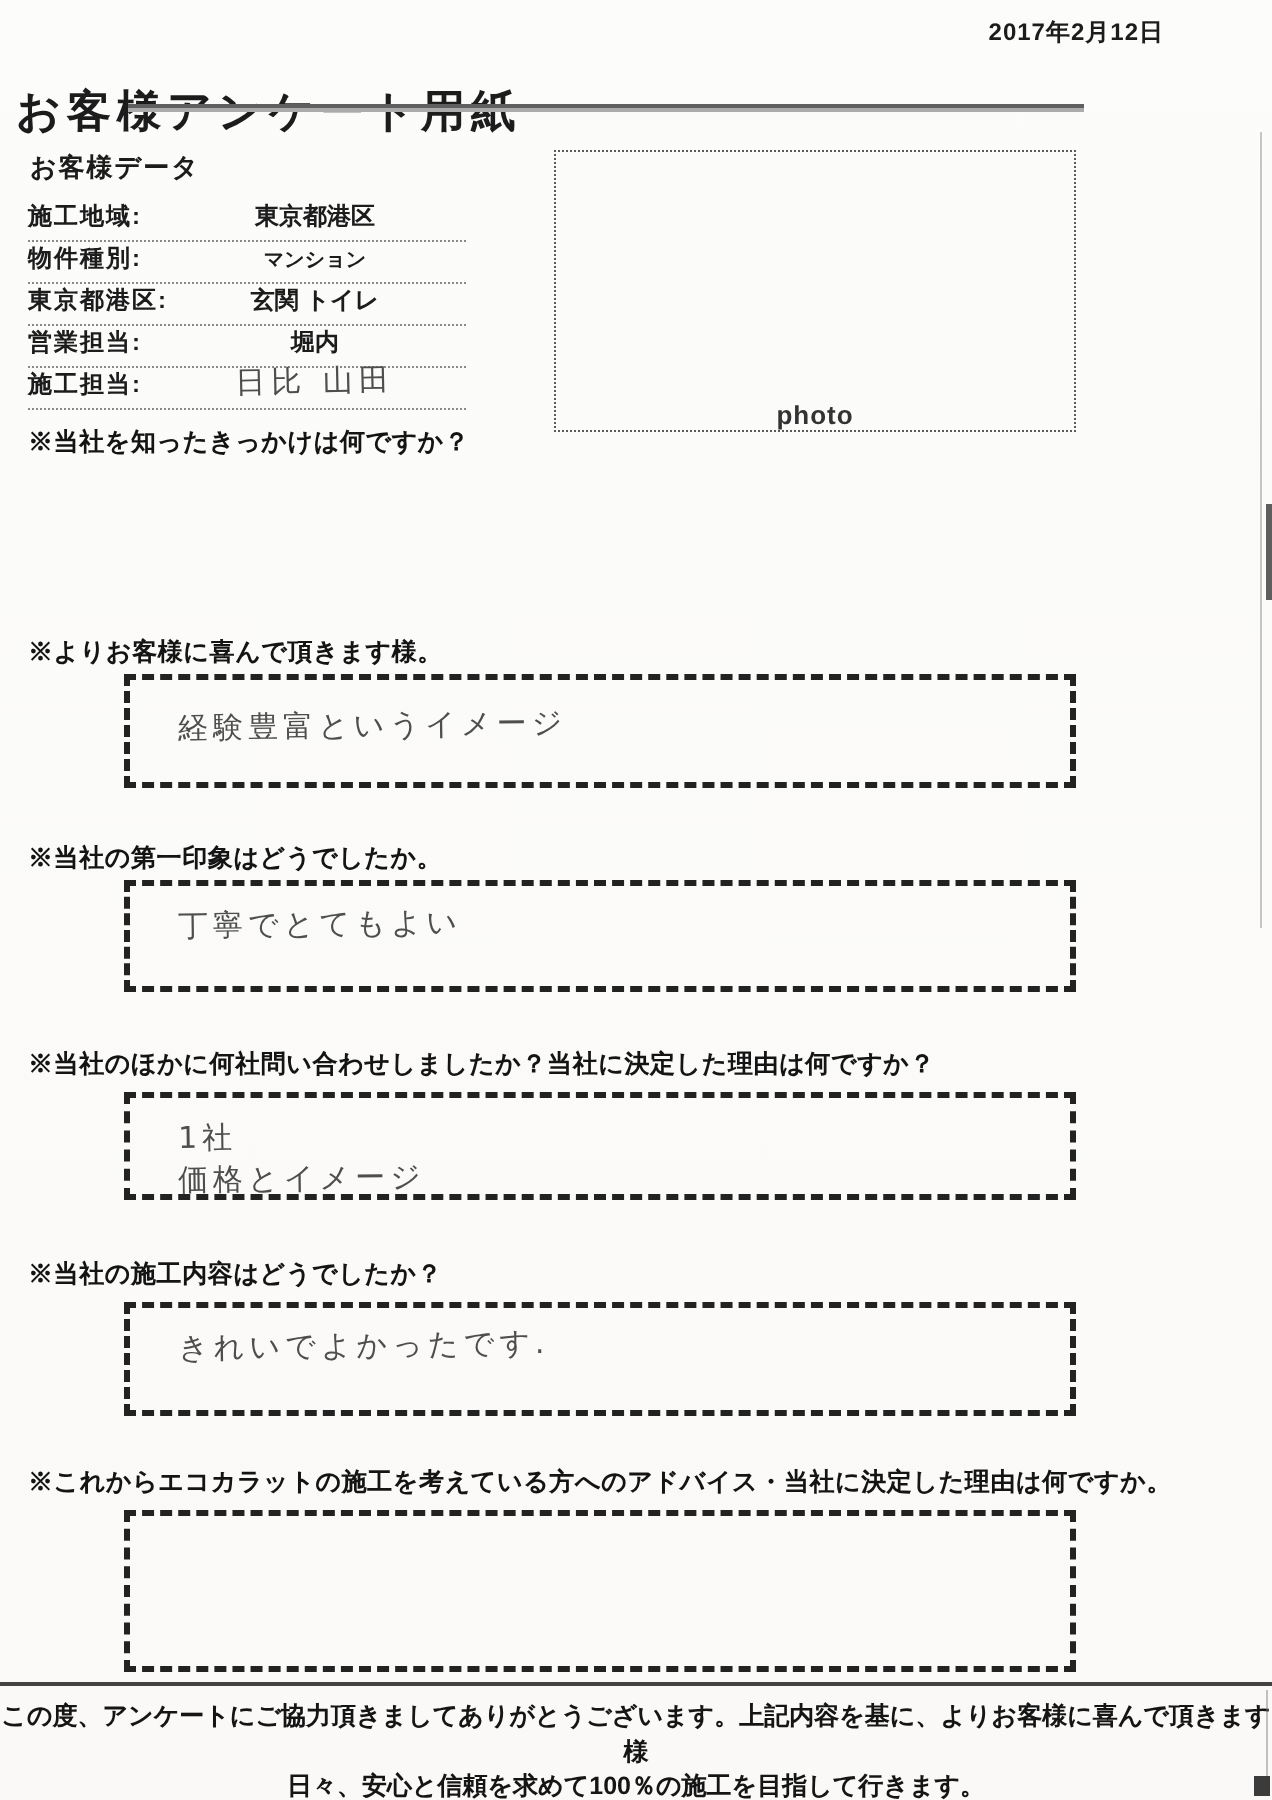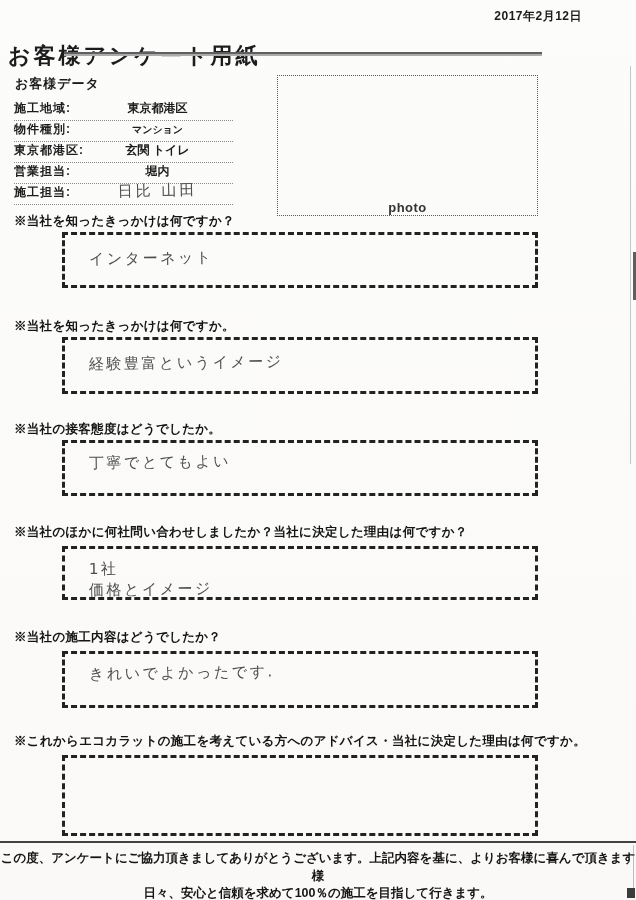--- a/index.html
+++ b/index.html
@@ -73,30 +73,27 @@
   <div class="abs cd-row" style="top:184px">
     <span class="cd-label">施工担当:</span>
     <span class="cd-value hand name">日比 山田</span>
   </div>
 
   <div class="abs photo-box">
     <span class="photo-label">photo</span>
   </div>
 
   <div class="abs q-label" style="top:213px">※当社を知ったきっかけは何ですか？</div>
-  <div class="abs a-box" style="top:232px;height:56px">
-    <div class="hand" style="padding-top:4px">インターネット</div>
-  </div>
 
-  <div class="abs q-label" style="top:318px">※当社を知ったきっかけは何ですか。</div>
+  <div class="abs q-label" style="top:318px">※よりお客様に喜んで頂きます様。</div>
   <div class="abs a-box" style="top:337px;height:57px">
     <div class="hand" style="padding-top:4px">経験豊富というイメージ</div>
   </div>
 
-  <div class="abs q-label" style="top:421px">※当社の接客態度はどうでしたか。</div>
+  <div class="abs q-label" style="top:421px">※当社の第一印象はどうでしたか。</div>
   <div class="abs a-box" style="top:440px;height:56px">
     <div class="hand">丁寧でとてもよい</div>
   </div>
 
   <div class="abs q-label" style="top:524px">※当社のほかに何社問い合わせしましたか？当社に決定した理由は何ですか？</div>
   <div class="abs a-box" style="top:546px;height:54px">
     <div class="hand">1社</div>
     <div class="hand">価格とイメージ</div>
   </div>
 

